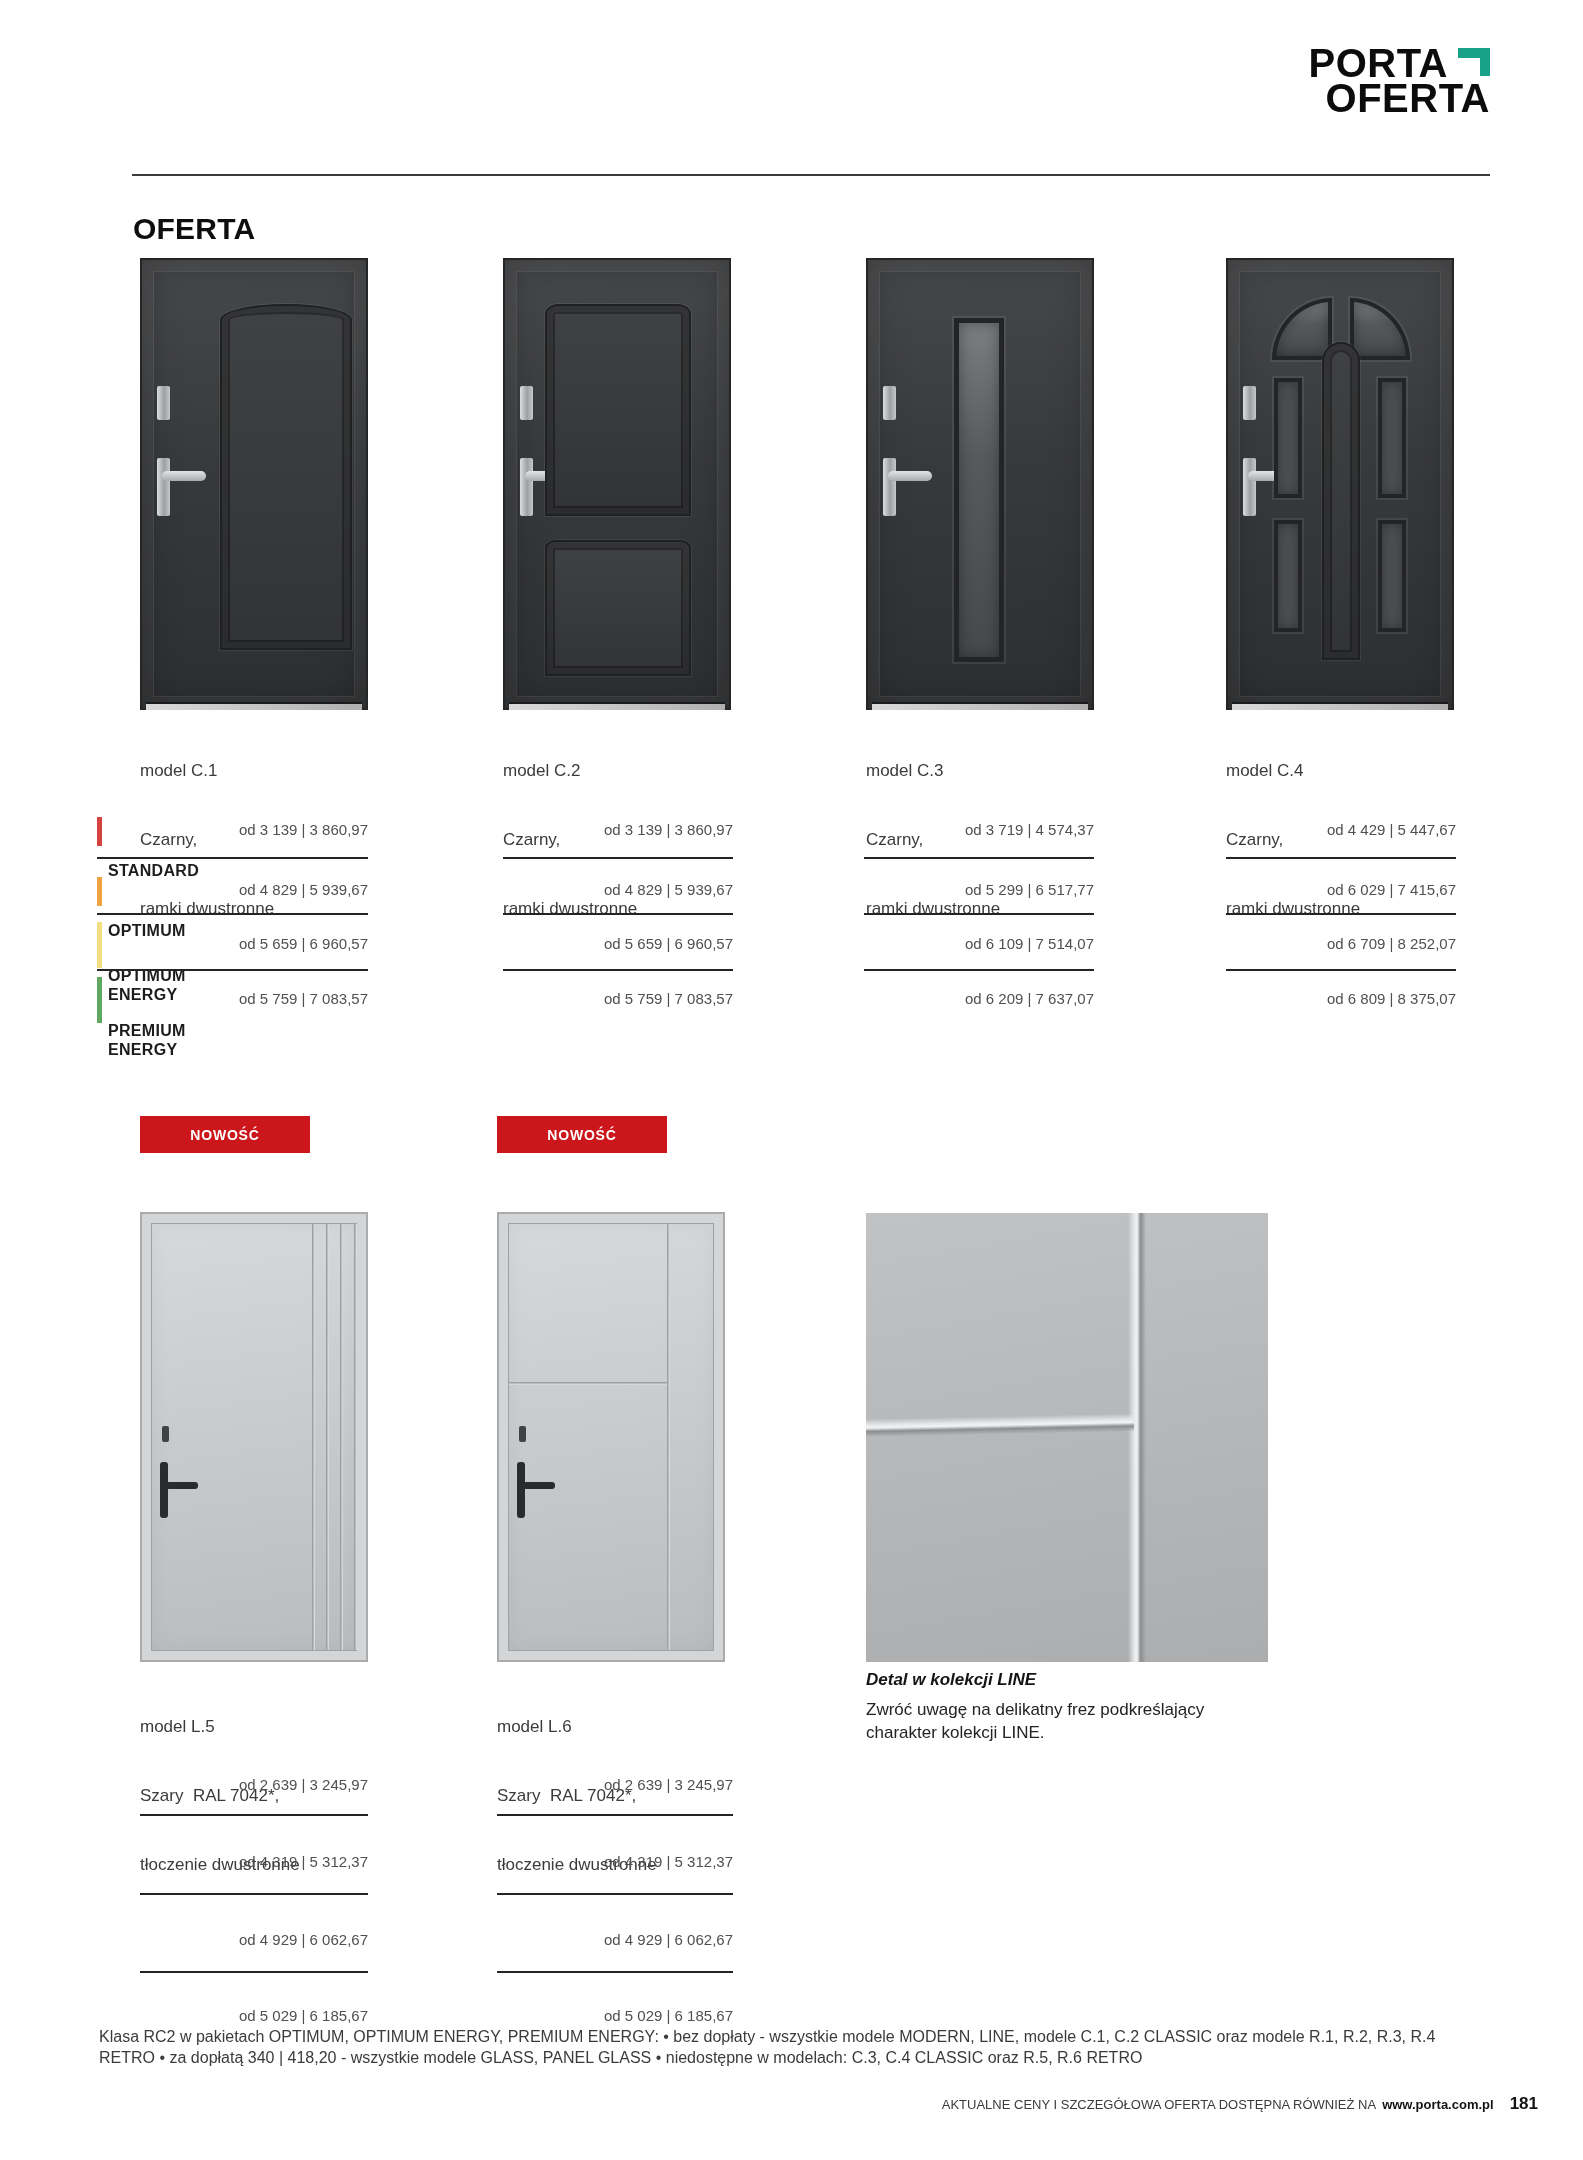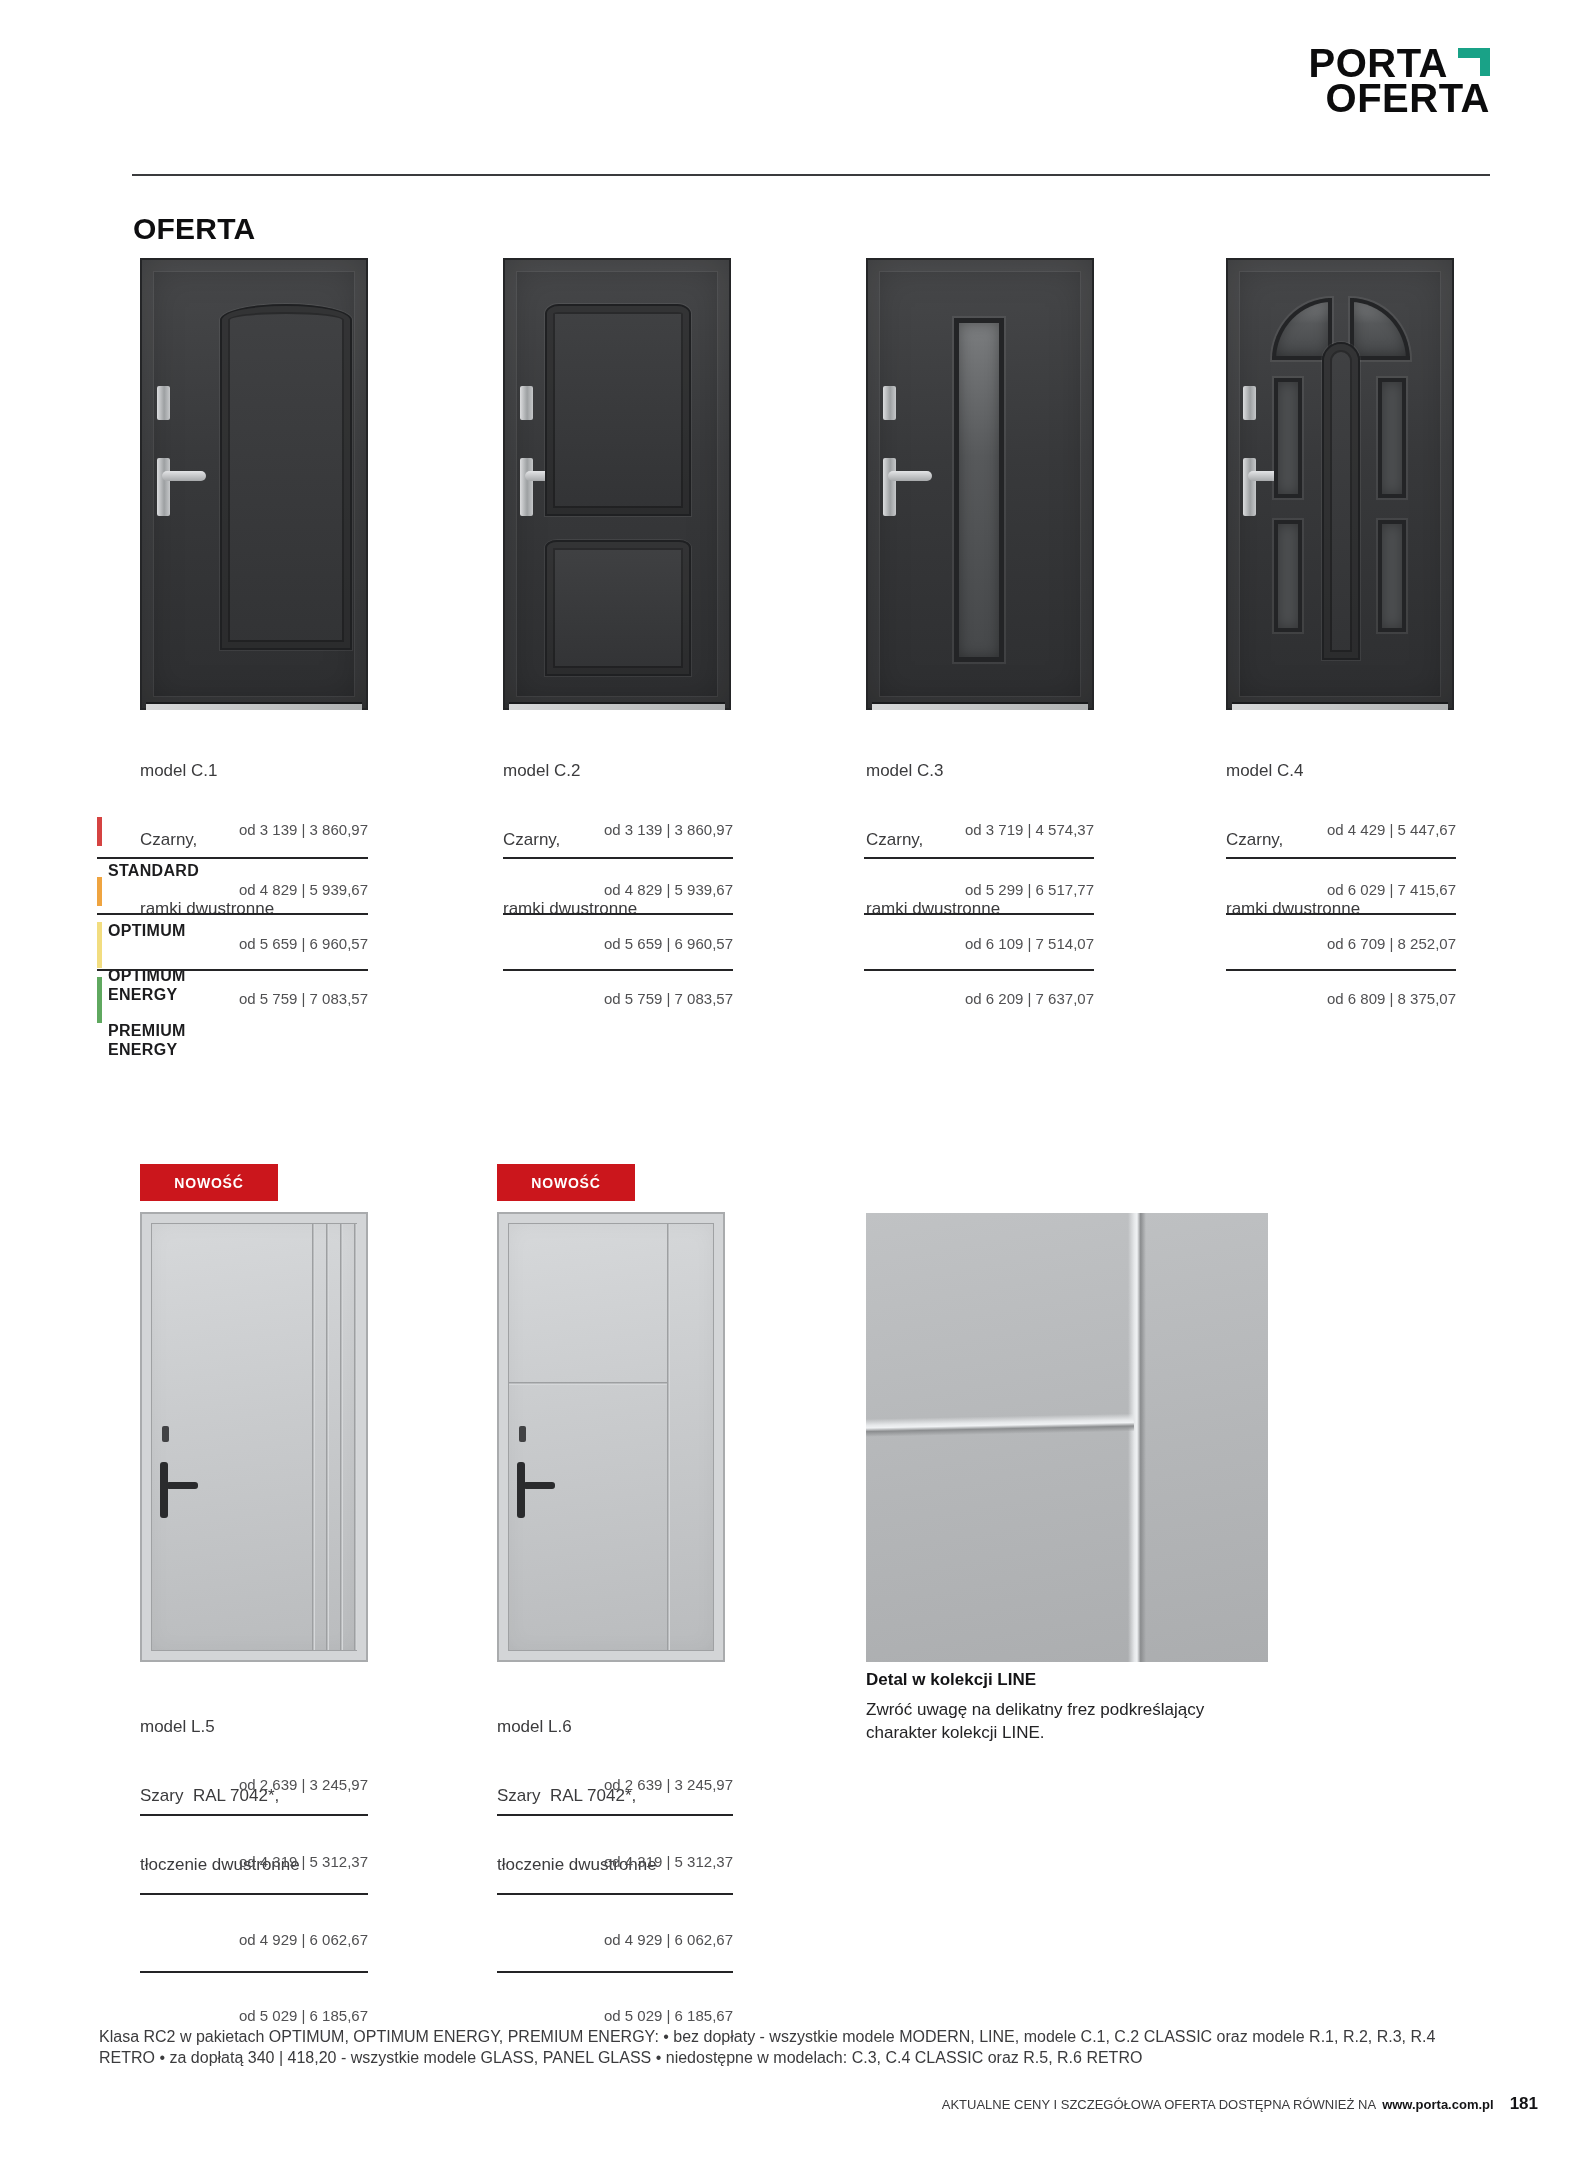--- a/index.html
+++ b/index.html
@@ -60,24 +60,24 @@
   
   .cap { position:absolute; width:240px; font-size:17px; line-height:23px; color:#3b3b3d; white-space:pre-wrap; }
 
   
   .pkg-bar { position:absolute; left:97px; width:5px; }
   .pkg-label { position:absolute; left:108px; font-size:16px; font-weight:bold; line-height:19px; letter-spacing:0.3px; color:#1c1c1e;margin-top:40px; }
   .price { position:absolute; width:230px; text-align:right; font-size:15px; color:#505052; }
   .sep { position:absolute; height:2px; background:#242426; }
 
   
-  .badge { position:absolute; top:1164px; width:138px; height:37px; color:#fff;
+  .badge { position:absolute; top:1116px; width:170px; height:37px; color:#fff;
     font-size:14px; font-weight:bold; letter-spacing:0.8px; display:flex; align-items:center; justify-content:center; }
 
-  .detail-title { position:absolute; left:866px; top:1670px; font-size:17px; font-weight:bold; color:#141416; }
+  .detail-title { position:absolute; left:866px; top:1670px; font-size:17px; font-weight:bold; color:#141416;font-style:italic; }
   .detail-desc { position:absolute; left:866px; font-size:17px; color:#232325; }
 
   .footnote { position:absolute; left:99px; font-size:16px; color:#3b3b3d; }
 
   .footer { position:absolute; right:45px; top:2094px; display:flex; align-items:baseline; font-size:13px; color:#3b3b3d; }
   .footer .link { font-weight:bold; color:#141416; margin-left:6px; }
   .footer .pageno { font-weight:bold; font-size:17px; color:#131315; margin-left:16px; }
 </style>
 </head>
 <body>

